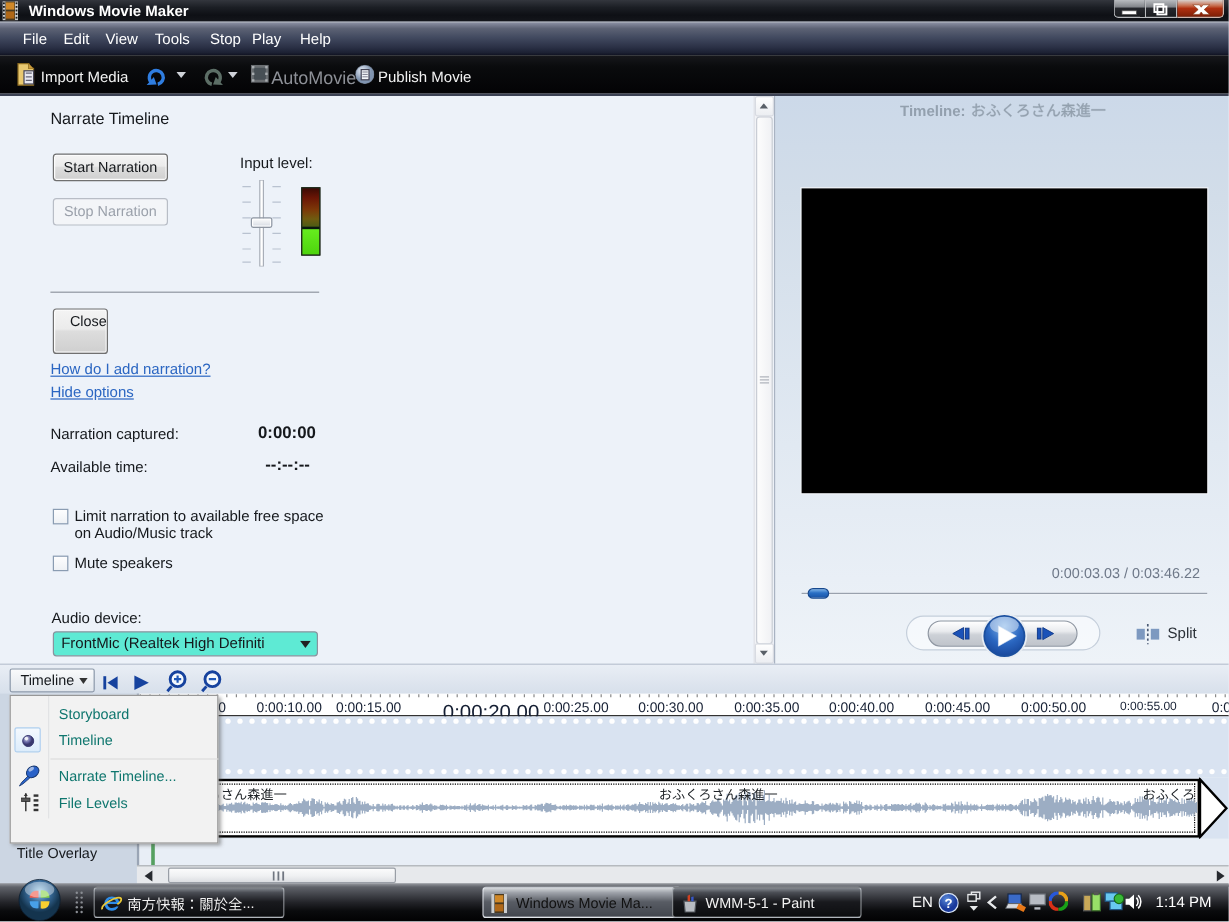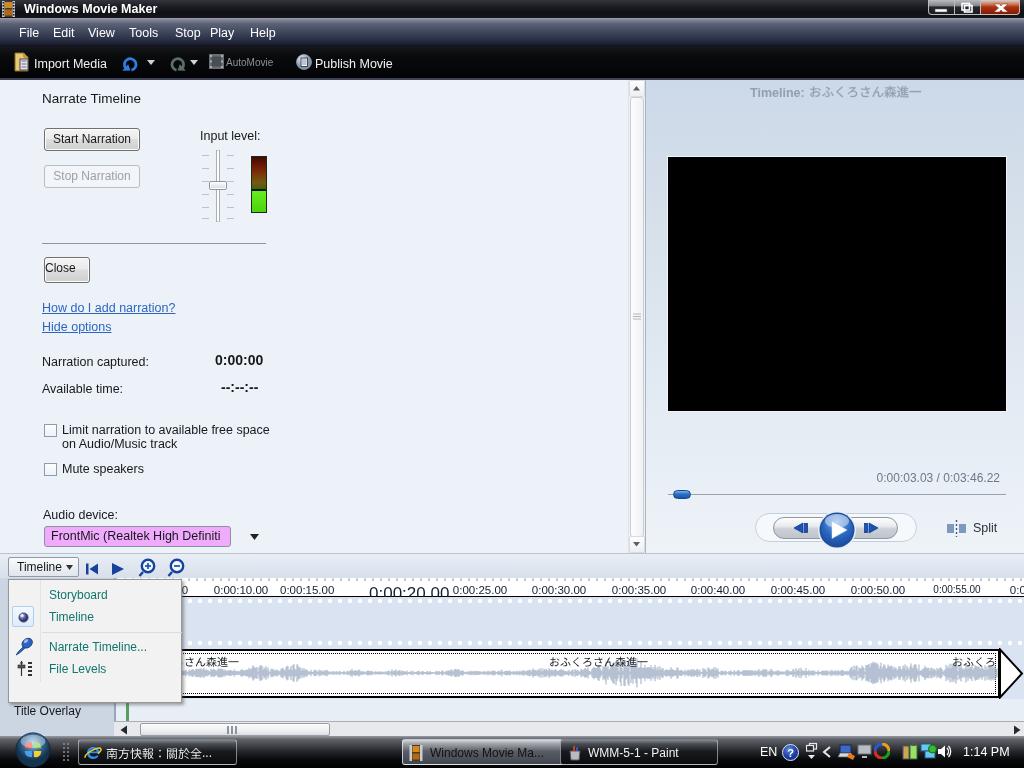--- a/index.html
+++ b/index.html
@@ -104,21 +104,21 @@
       <rect x="2.5" y="2.5" width="10" height="10" fill="#474f55"></rect>
       <g fill="#a8acb0">
         <rect x="1" y="1" width="2" height="2"></rect>
         <rect x="1" y="6.5" width="2" height="2"></rect>
         <rect x="1" y="12" width="2" height="2"></rect>
         <rect x="12" y="1" width="2" height="2"></rect>
         <rect x="12" y="6.5" width="2" height="2"></rect>
         <rect x="12" y="12" width="2" height="2"></rect>
       </g>
     </svg>
- <span class="abs" style="left:226px;top:11px;color:#8d9097;font-size:10px">AutoMovie</span>
+ <span class="abs" style="left:226px;top:11px;color:#8d9097;font-size:15px">AutoMovie</span>
  <svg class="abs" style="left:296px;top:8px" width="16" height="16">
       <circle cx="8" cy="8" r="7.5" fill="#b8c4d4" stroke="#6a7688"></circle>
       <circle cx="8" cy="8" r="7.5" fill="url(#pubg)"></circle>
       <defs>
         <radialGradient id="pubg" cx="0.35" cy="0.3">
           <stop offset="0" stop-color="#e8eef8"></stop>
           <stop offset="1" stop-color="#8094b0"></stop>
         </radialGradient>
       </defs>
       <rect x="5" y="4" width="6.5" height="8.5" fill="#f4f6fa" stroke="#445"></rect>
@@ -153,33 +153,33 @@
   </g>
   <rect x="18.5" y="0" width="3" height="72" fill="#fff" stroke="#a8aeb8" stroke-width="1"></rect>
  </svg>
  <div class="abs" style="left:209px;top:101px;width:18px;height:9px;border:1px solid #8e96a2;border-radius:2px;background:linear-gradient(180deg,#fdfdfd,#d5dae2);box-shadow:inset 0 0 0 1px #fff"></div>
  <div class="abs" style="left:251px;top:76px;width:16px;height:57px;border:1px solid #1a2a14;background:#222">
   <div class="abs" style="left:0;top:0;width:14px;height:32px;background:linear-gradient(180deg,#3d0b04 0%,#6b1605 25%,#7c3808 55%,#6f5c10 80%,#4c5c14 100%)"></div>
   <div class="abs" style="left:0;top:32px;width:14px;height:2px;background:#0a1a0e"></div>
   <div class="abs" style="left:0;top:34px;width:14px;height:21px;background:linear-gradient(180deg,#66ec1e,#4ed40e)"></div>
  </div>
  <div class="abs" style="left:42px;top:163px;width:224px;height:1px;background:#8f96a1"></div>
- <div class="abs" style="left:44px;top:177px;width:46px;height:26px;border:1px solid #707070;border-radius:3px;background:linear-gradient(180deg,#f4f4f4 0%,#ebebeb 45%,#dddddd 50%,#cfcfcf 100%);text-align:left;line-height:20px;font-size:12px;box-shadow:inset 0 0 0 1px #fcfcfc">Close</div>
+ <div class="abs" style="left:44px;top:177px;width:46px;height:38px;border:1px solid #707070;border-radius:3px;background:linear-gradient(180deg,#f4f4f4 0%,#ebebeb 45%,#dddddd 50%,#cfcfcf 100%);text-align:right;line-height:20px;font-size:12px;box-shadow:inset 0 0 0 1px #fcfcfc">Close</div>
  <div class="abs" style="left:42px;top:221px;color:#2b66c2;text-decoration:underline">How do I add narration?</div>
  <div class="abs" style="left:42px;top:240px;color:#2b66c2;text-decoration:underline">Hide options</div>
  <div class="abs" style="left:42px;top:275px">Narration captured:</div>
  <div class="abs" style="left:215px;top:272px;font-size:14px;font-weight:bold">0:00:00</div>
  <div class="abs" style="left:42px;top:302px">Available time:</div>
  <div class="abs" style="left:221px;top:299px;font-size:14px;font-weight:bold">--:--:--</div>
  <div class="abs" style="left:44px;top:344px;width:13px;height:13px;border:1px solid #8a9cb2;background:linear-gradient(180deg,#fdfdfe,#eef1f5)"></div>
  <div class="abs" style="left:62px;top:343px">Limit narration to available free space<br>on Audio/Music track</div>
  <div class="abs" style="left:44px;top:383px;width:13px;height:13px;border:1px solid #8a9cb2;background:linear-gradient(180deg,#fdfdfe,#eef1f5)"></div>
  <div class="abs" style="left:62px;top:382px">Mute speakers</div>
  <div class="abs" style="left:43px;top:428px">Audio device:</div>
- <div class="abs" style="left:44px;top:446px;width:187px;height:21px;border:1px solid #8a939e;border-radius:3px;background:#f0abfc">
+ <div class="abs" style="left:44px;top:446px;width:221px;height:21px;border:1px solid #8a939e;border-radius:3px;background:#5eead4">
    <span class="abs" style="left:6px;top:2px;font-size:12.5px">FrontMic (Realtek High Definiti</span>
    <svg class="abs" style="left:205px;top:7px" width="10" height="7">
         <path d="M0 0 L9 0 L4.5 6 Z" fill="#222"></path>
       </svg>
  </div>
 </div>
 
 <div class="abs" style="left:628px;top:80px;width:16px;height:473px;background:#f2f3f6;border-left:1px solid #dfe2e8">
  <div class="abs" style="left:0;top:0;width:16px;height:17px;background:linear-gradient(180deg,#fefefe,#eceef2);border:1px solid #d8dbe2;border-radius:2px"></div>
  <svg class="abs" style="left:4px;top:6px" width="8" height="5">

